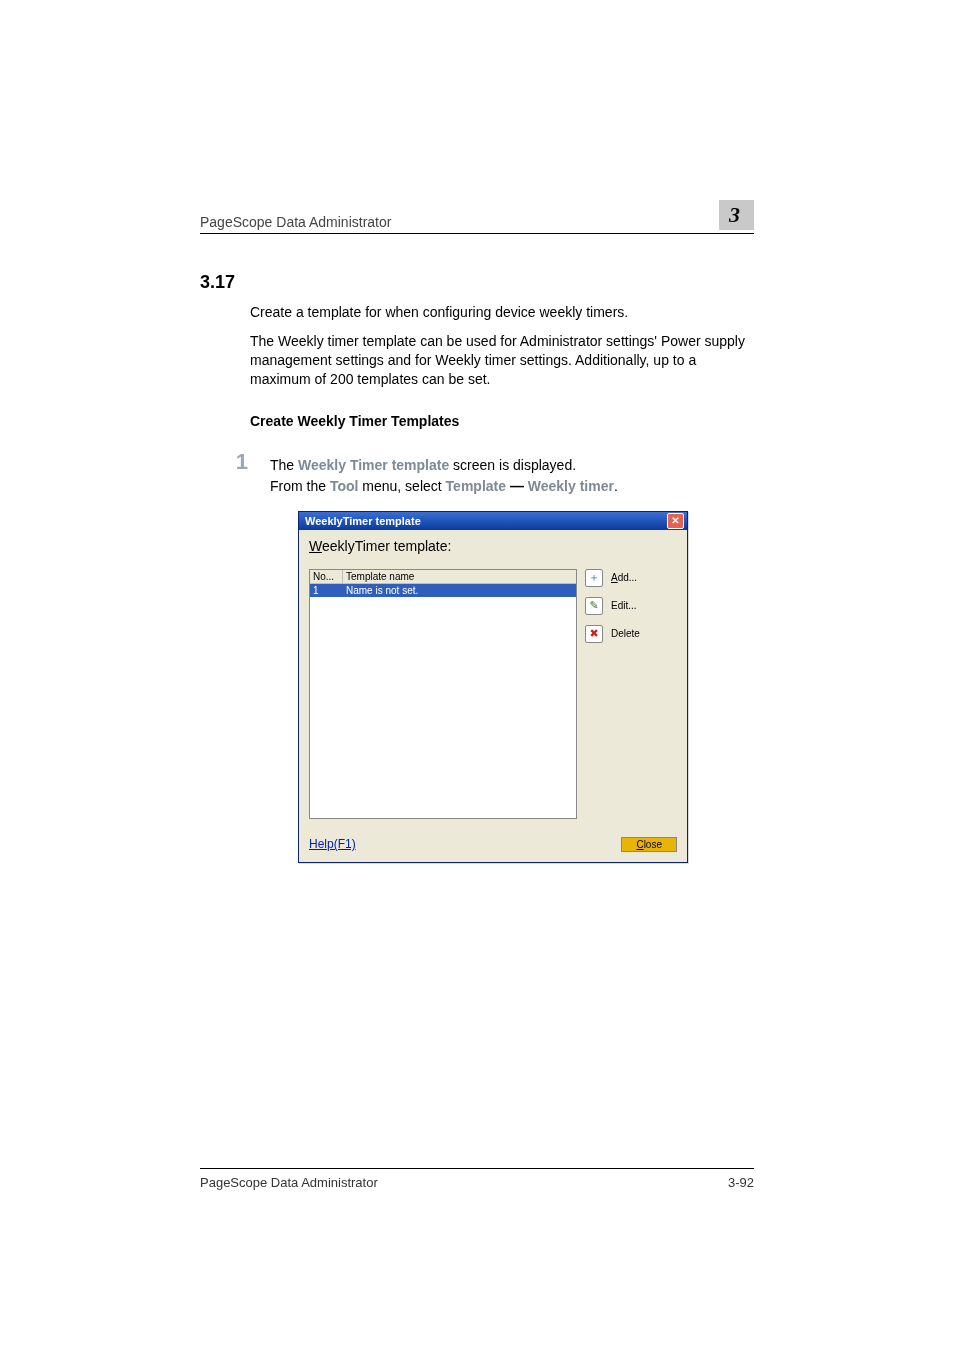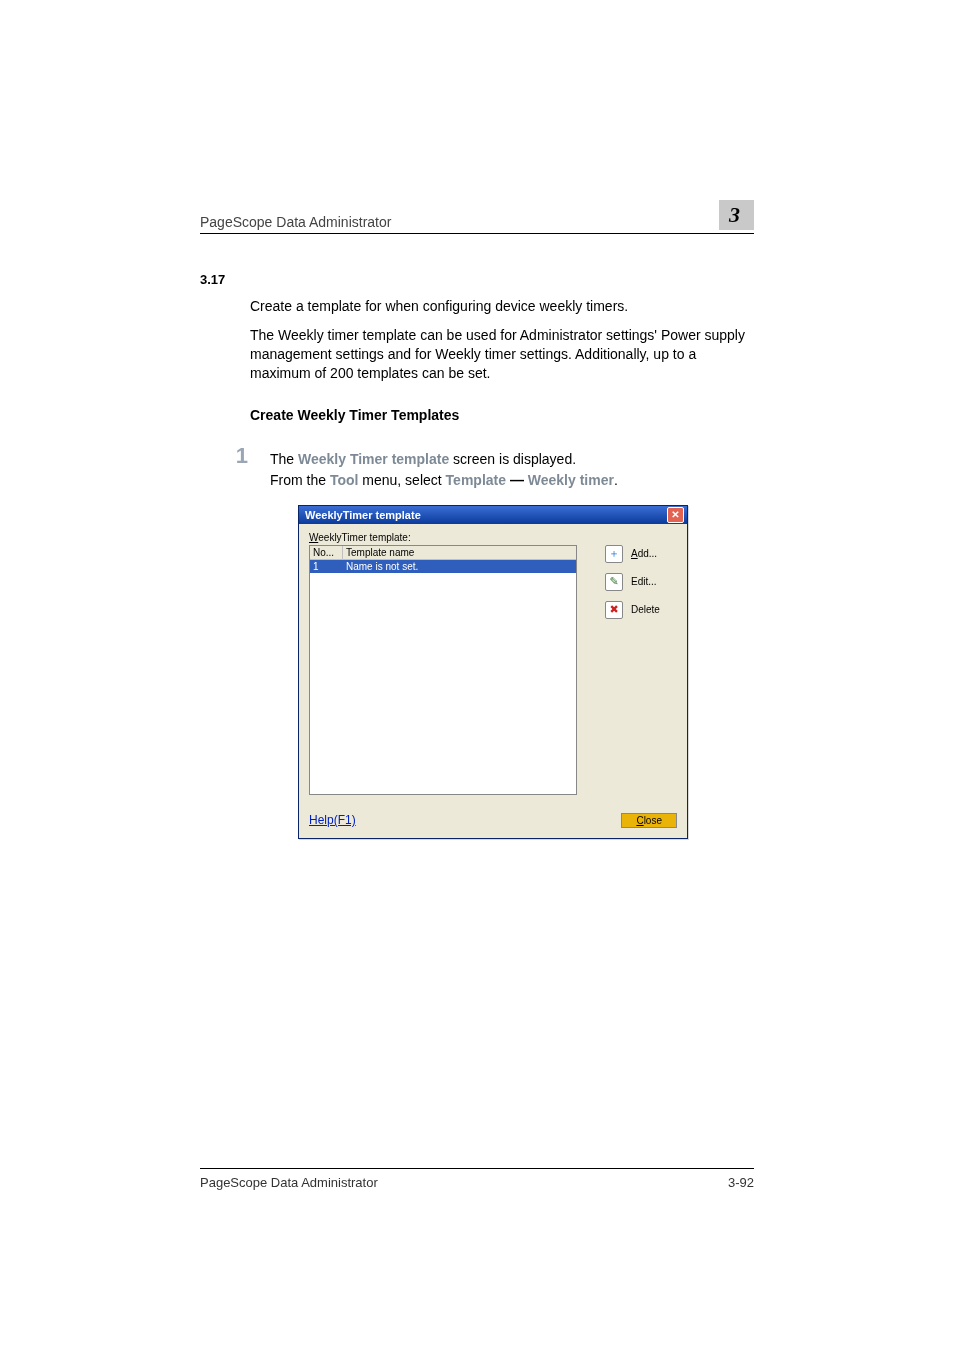--- a/index.html
+++ b/index.html
@@ -33,21 +33,21 @@
     font-weight: bold;
     font-style: italic;
     font-family: Georgia, 'Times New Roman', serif;
     font-size: 22px;
     padding: 2px 14px 2px 10px;
     color: #000;
   }
   .section-heading {
     margin-top: 38px;
     font-weight: bold;
-    font-size: 13px;
+    font-size: 18px;
     display: flex;
     gap: 22px;
   }
   .body-block {
     margin-left: 50px;
     margin-right: 0;
     font-size: 14px;
     line-height: 1.35;
   }
   .body-para {
@@ -112,28 +112,28 @@
     font-weight: bold;
     display: flex;
     align-items: center;
     justify-content: center;
     border-radius: 2px;
   }
   .dialog-body {
     padding: 8px 10px 10px 10px;
   }
   .group-label {
-    font-size: 10px;
-    margin-bottom: 2px;
+    font-size: 14px;
+    margin-bottom: 15px;
   }
   .group-label span.ul-letter { text-decoration: underline; }
   .list-area {
     display: flex;
     align-items: flex-start;
-    gap: 28px;
+    gap: 8px;
   }
   .table-wrap {
     width: 268px;
     border: 1px solid #888;
     background: #fff;
     height: 250px;
     box-sizing: border-box;
   }
   .table-head {
     display: flex;

